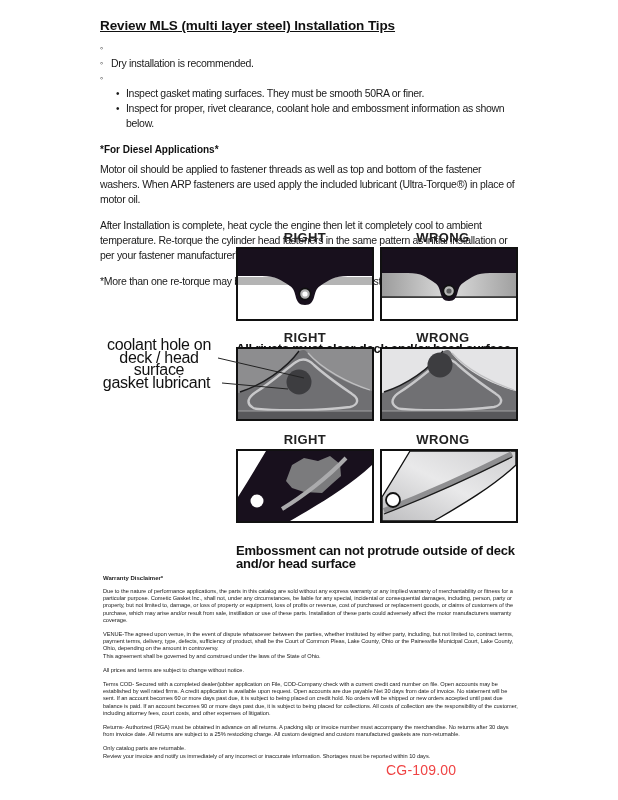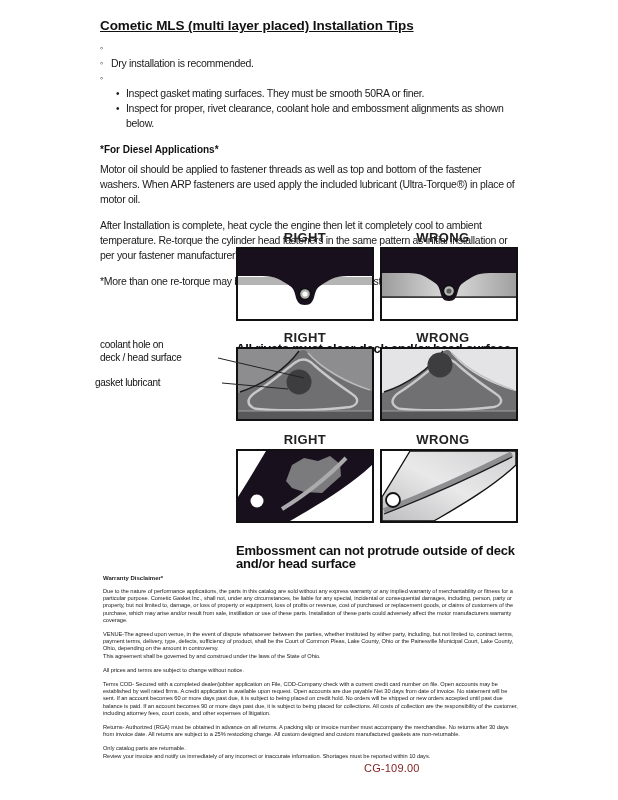--- a/index.html
+++ b/index.html
@@ -25,54 +25,54 @@
   .figure { position:absolute; left:236px; width:282px; }
   #figure-1 { top:230px; }
   #figure-2 { top:330px; }
   #figure-3 { top:432px; }
   .fig-head { display:flex; margin-bottom:2px;align-items:flex-end; }
   .fig-head span { width:138px; text-align:center; font-size:13px; font-weight:bold; letter-spacing:0.4px; color:#222; }
   .fig-panels { display:flex; gap:6px; }
   .fig-panels svg { display:block; }
   .fig-cap { font-size:13px; font-weight:bold; letter-spacing:-0.2px; margin-top:21px; line-height:13px; white-space:pre-line; color:#111; }
 
-  .callout-label { position:absolute; font-size:10px; letter-spacing:-0.3px; line-height:12.5px; text-align:left; color:#111; }
+  .callout-label { position:absolute; font-size:16px; letter-spacing:-0.3px; line-height:12.5px; text-align:center; color:#111; }
   #label-coolant { left:100px; top:339px; width:118px; }
   #label-embossment { left:95px; top:377px; width:123px; }
   #leader-lines { position:absolute; left:218px; top:340px; }
 
   .disclaimer { position:absolute; left:103px; top:575px; width:417px; color:#222; }
   .disc-h { font-size:6px; font-weight:bold; margin:0 0 7px 0; }
   .disc-p { font-size:5.7px; letter-spacing:-0.05px; line-height:7.2px; margin:0 0 7px 0; white-space:pre-line; }
-  .footer-code { position:absolute; left:364px; top:762px; font-size:11px; letter-spacing:0.2px; color:#7f1d1d; }
+  .footer-code { position:absolute; left:386px; top:762px; font-size:14px; letter-spacing:0.2px; color:#ef4444; }
 </style>
 </head>
 <body>
 
 <div class="top-text">
-  <h1 class="title">Cometic MLS (multi layer placed) Installation Tips</h1>
+  <h1 class="title">Review MLS (multi layer steel) Installation Tips</h1>
   <div class="bullets">
     <div class="b-item">
       <span class="b-marker">◦</span>
     </div>
     <div class="b-item">
       <span class="b-marker">◦</span>
       <span>Dry installation is recommended.</span>
     </div>
     <div class="b-item">
       <span class="b-marker">◦</span>
     </div>
     <div class="sub-list">
       <div class="sub-item">
         <span class="sub-marker">•</span>
         <span>Inspect gasket mating surfaces.  They must be smooth 50RA or finer.</span>
       </div>
       <div class="sub-item">
         <span class="sub-marker">•</span>
-        <span>Inspect for proper, rivet clearance, coolant hole and embossment alignments as shown below.</span>
+        <span>Inspect for proper, rivet clearance, coolant hole and embossment information as shown below.</span>
       </div>
     </div>
   </div>
 
   <h2 class="diesel-h">*For Diesel Applications*</h2>
   <p class="para">Motor oil should be applied to fastener threads as well as top and bottom of the fastener washers. When ARP fasteners are used apply the included lubricant (Ultra-Torque®) in place of motor oil.</p>
   <p class="para">After Installation is complete, heat cycle the engine then let it completely cool to ambient temperature. Re-torque the cylinder head fasteners in the same pattern as initial installation or per your fastener manufacturer's recommendations.</p>
   <p class="para">*More than one re-torque may be required to achieve proper fastener stretch*</p>
 </div>
 

